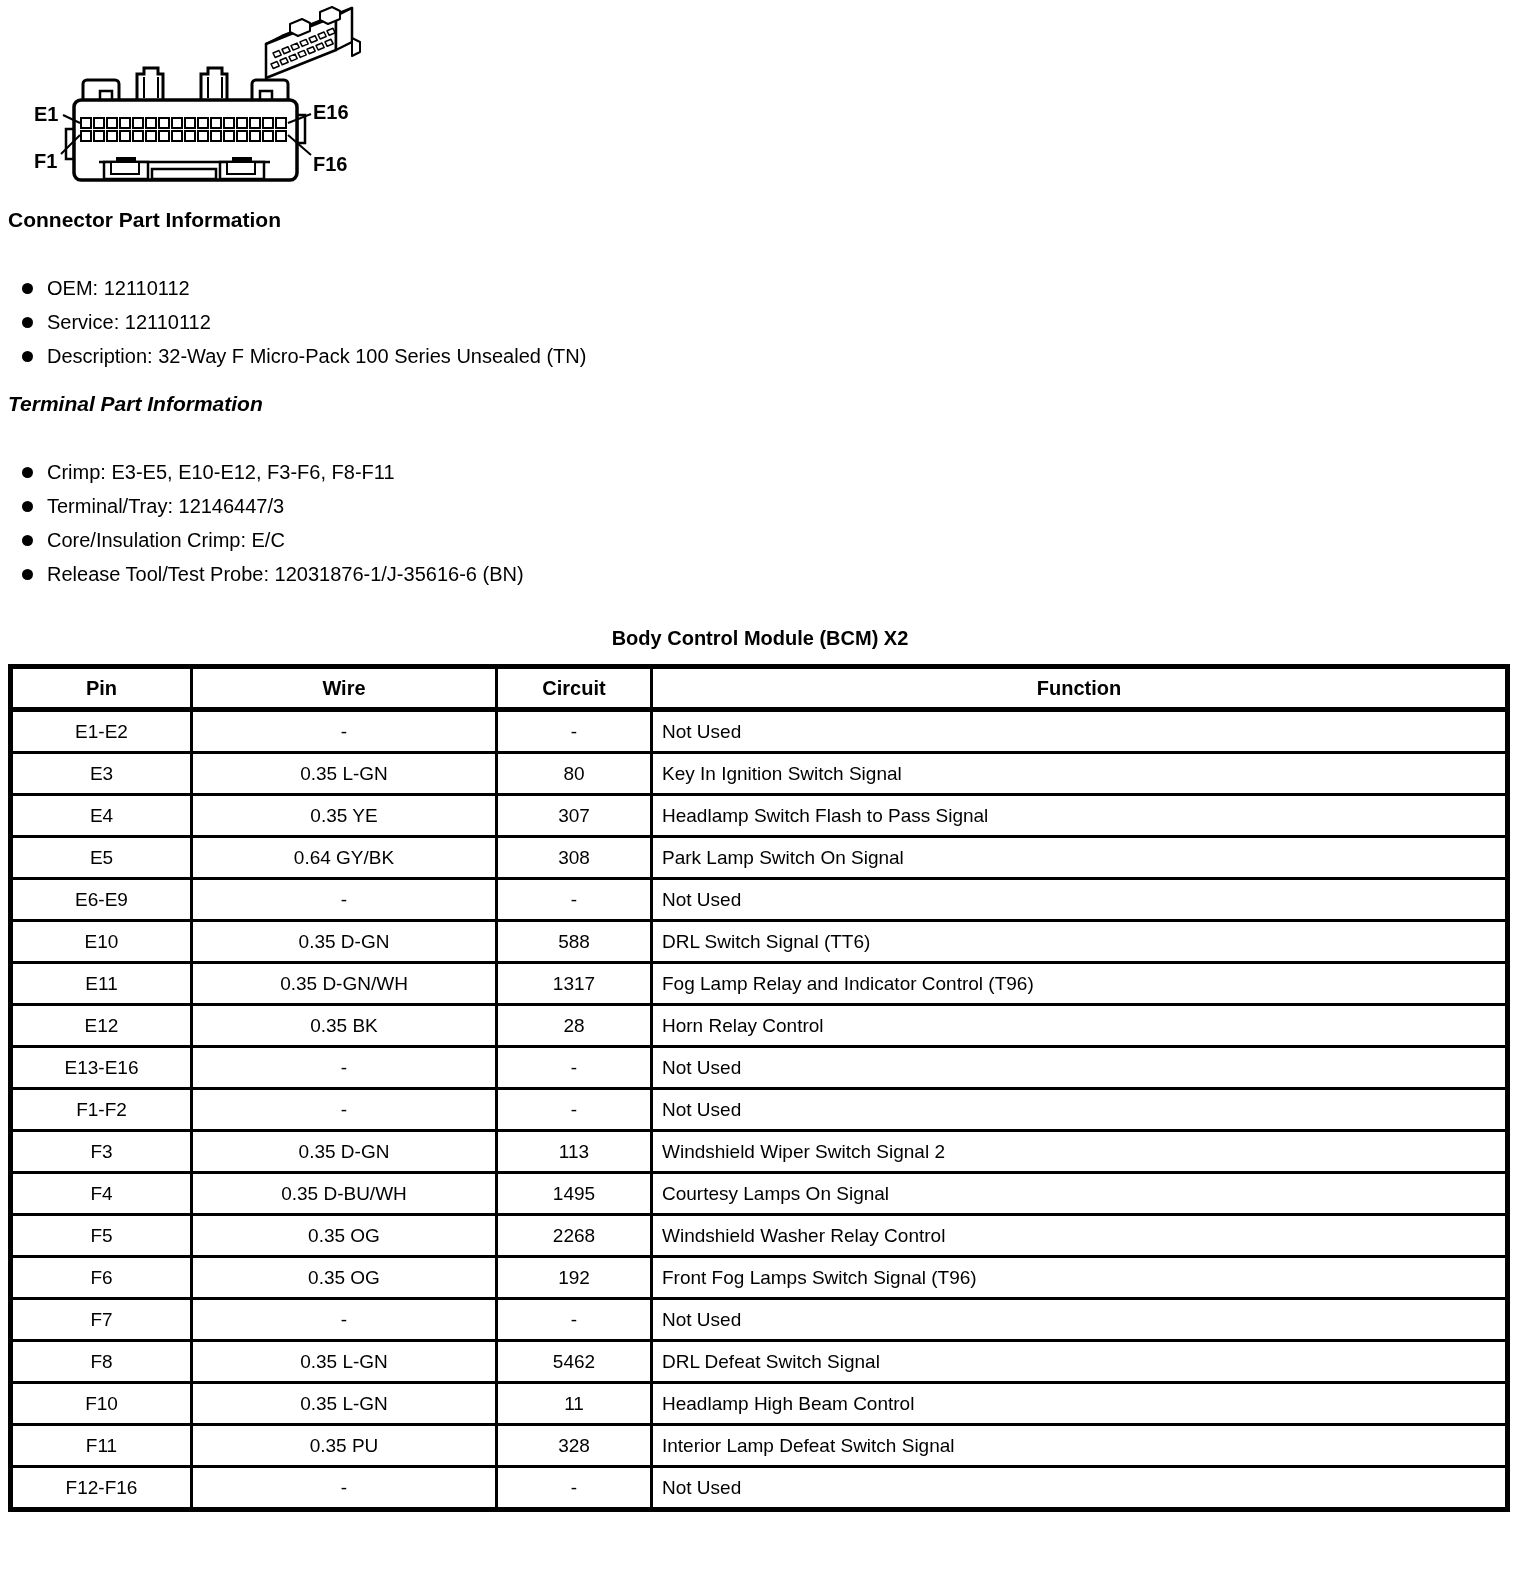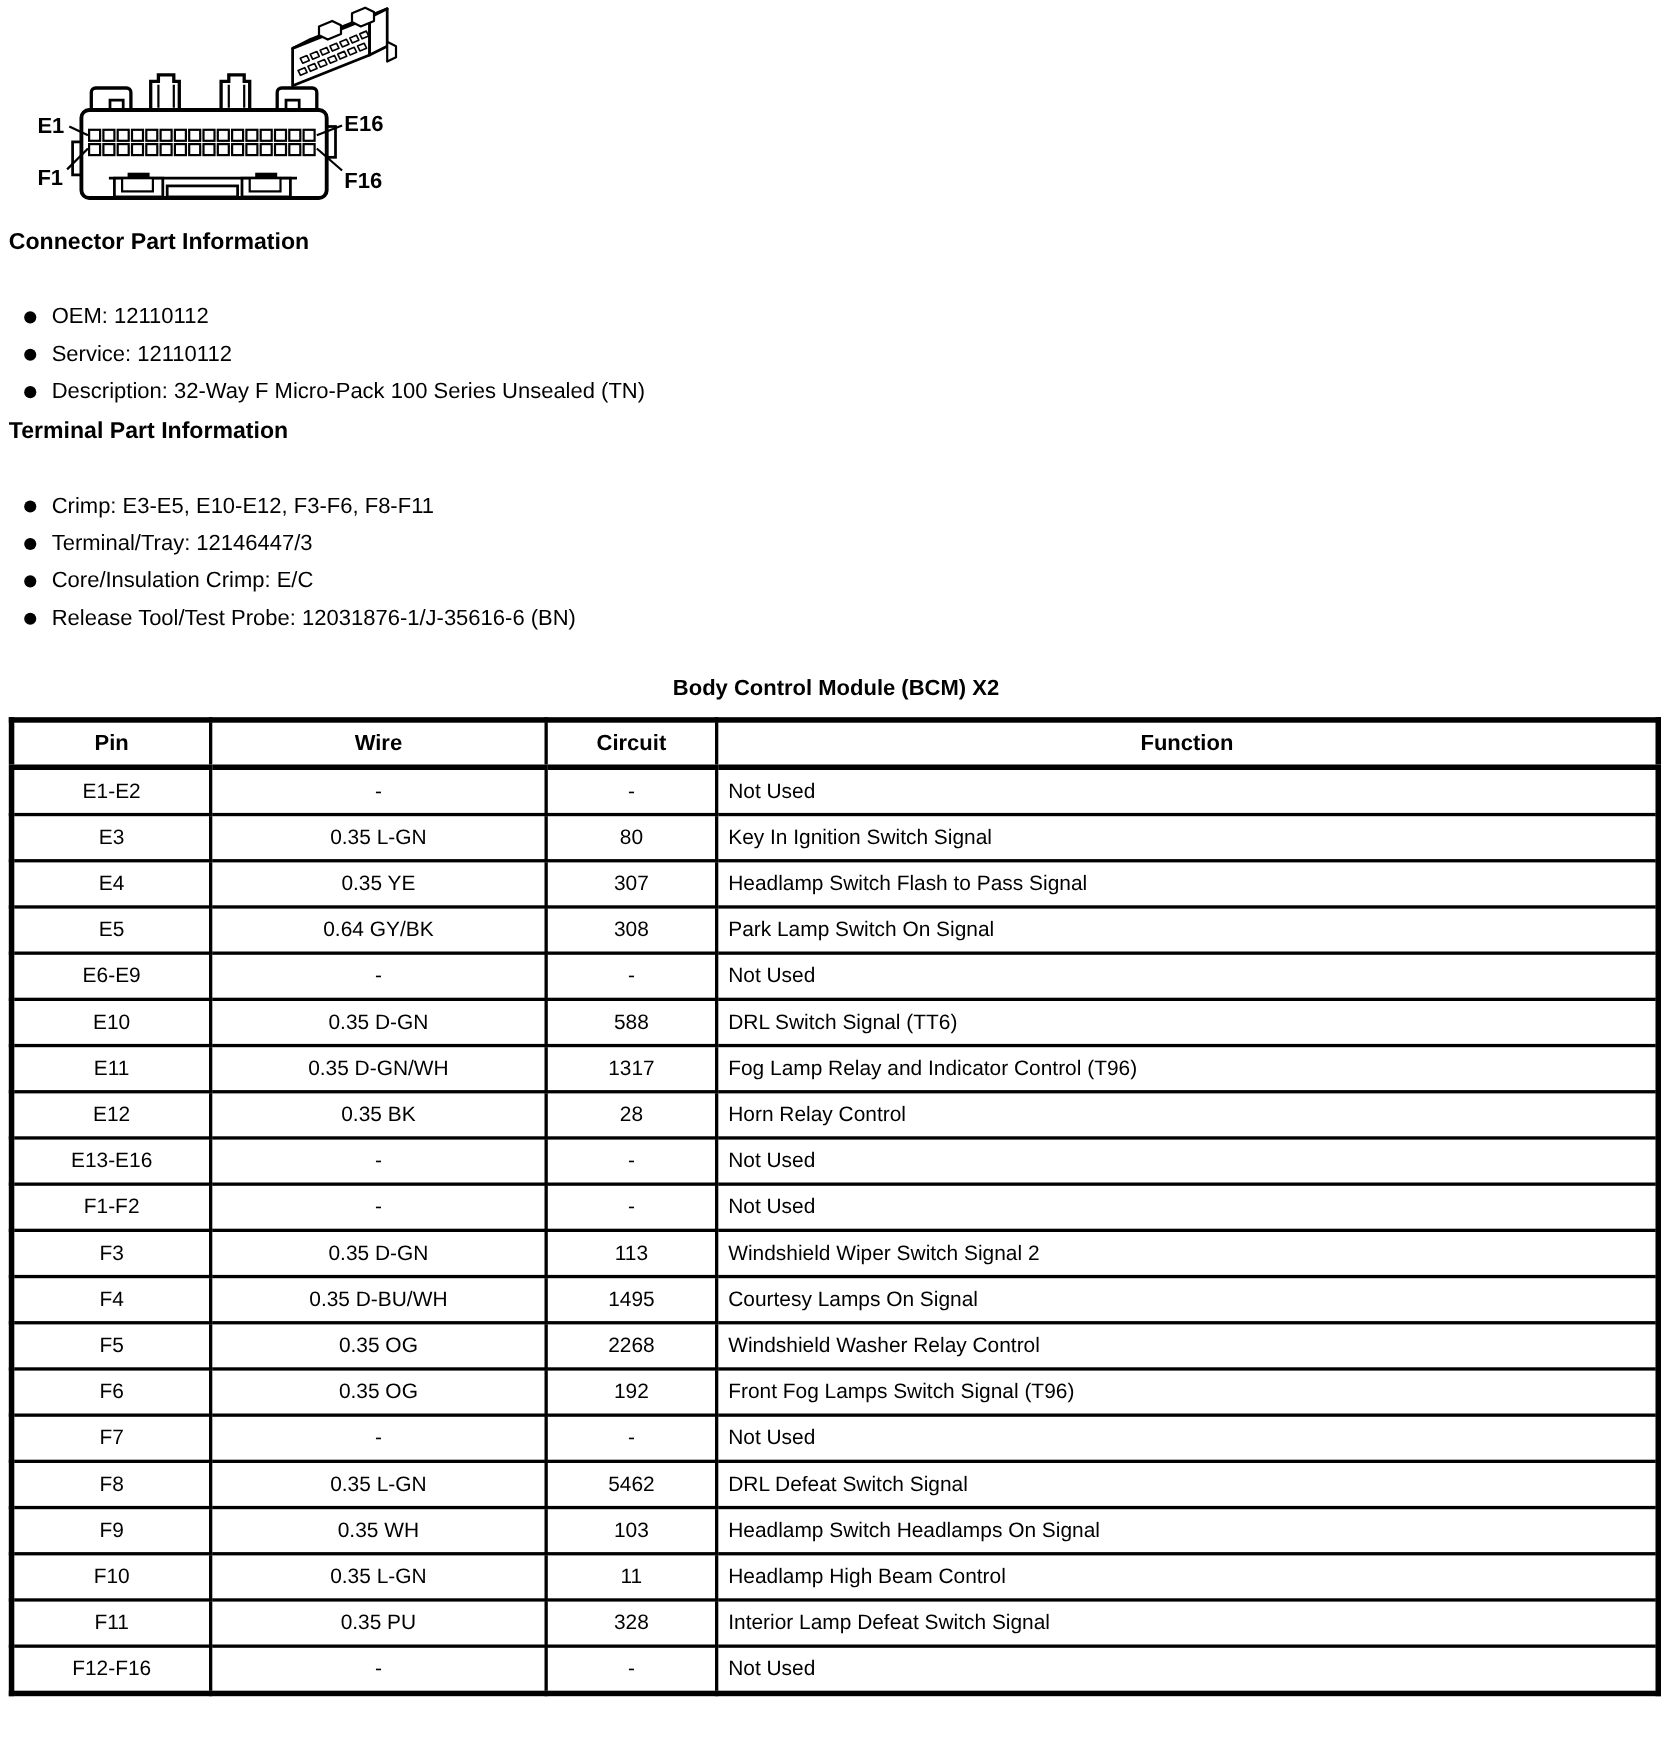--- a/index.html
+++ b/index.html
@@ -13,21 +13,21 @@
   }
   .diagram { position: relative; height: 205px; margin: 2px 0 0 4px; }
   svg text { font-family: "Liberation Sans", sans-serif; font-size: 20px; font-weight: 600; fill: #000; }
   h2.section {
     font-size: 21px;
     font-weight: bold;
     line-height: 25px;
     margin: 0 0 0 8px;
   }
   #connector-heading { }
-  #terminal-heading { margin-top: 6px; }
+  #terminal-heading { margin-top: 18px; font-style: italic; }
   ul.bullets { list-style: none; margin: 39px 0 0 0; padding: 0; }
   ul.bullets li {
     display: flex;
     align-items: center;
     height: 34px;
     padding-left: 22px;
     gap: 14px;
     font-size: 20px;
   }
   .dot { width: 11px; height: 11px; border-radius: 50%; background: #000; flex: none; }
@@ -312,26 +312,20 @@
         <td>-</td>
         <td class="fn">Not Used</td>
       </tr>
     <tr>
         <td>F8</td>
         <td>0.35 L-GN</td>
         <td>5462</td>
         <td class="fn">DRL Defeat Switch Signal</td>
       </tr>
     <tr>
-        <td>F9</td>
-        <td>0.35 WH</td>
-        <td>103</td>
-        <td class="fn">Headlamp Switch Headlamps On Signal</td>
-      </tr>
-    <tr>
         <td>F10</td>
         <td>0.35 L-GN</td>
         <td>11</td>
         <td class="fn">Headlamp High Beam Control</td>
       </tr>
     <tr>
         <td>F11</td>
         <td>0.35 PU</td>
         <td>328</td>
         <td class="fn">Interior Lamp Defeat Switch Signal</td>

